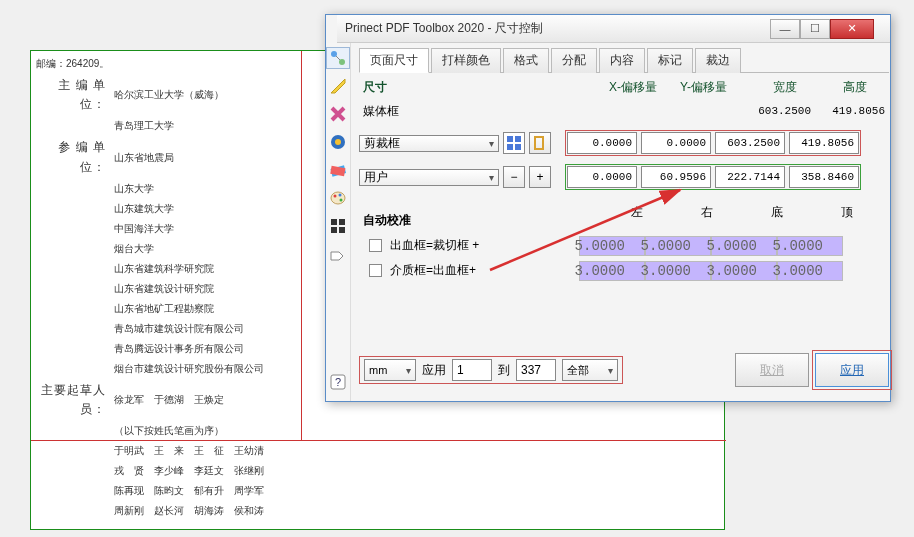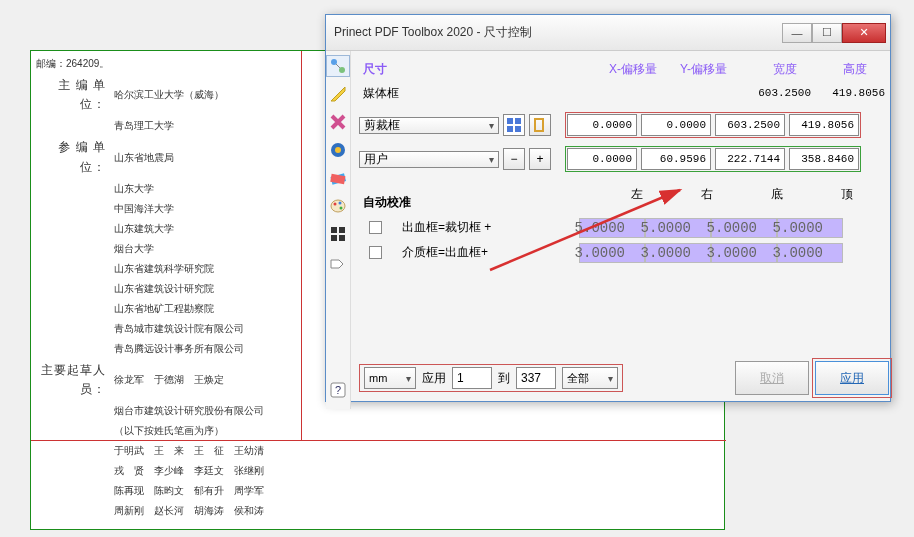--- a/index.html
+++ b/index.html
@@ -7,55 +7,55 @@
     
     .bg-document { position: absolute; left: 30px; top: 50px; width: 695px; height: 480px; border: 1px solid #1a8e1a; background: #fff; }
     .doc-inner { position: absolute; left: 0; top: 0; width: 695px; height: 390px; border-bottom: 1px solid #cc3333; }
     .doc-red-right { position: absolute; left: 270px; top: 0; width: 455px; height: 390px; border-left: 1px solid #cc3333; }
     .doc-left { position: absolute; left: 5px; top: 5px; width: 260px; font-size: 10px; color: #333; line-height: 1.6; }
     .doc-left .row { display: flex; }
     .doc-left .lab { width: 70px; text-align: right; letter-spacing: 1px; }
     .doc-left .val { flex: 1; padding-left: 4px; }
     
     .window { position: absolute; left: 325px; top: 14px; width: 566px; height: 388px; background: #f4f4f4; border: 1px solid #5a8cc7; box-shadow: 2px 2px 10px rgba(0,0,0,0.3); }
-    .titlebar { height: 36px; background: linear-gradient(#fdfdfd, #e8e8e8); display: flex; align-items: center; padding: 0 4px 0 8px; border-bottom: 1px solid #ccc; }
+    .titlebar { height: 28px; background: linear-gradient(#fdfdfd, #e8e8e8); display: flex; align-items: center; padding: 0 16px 0 8px; border-bottom: 1px solid #ccc; margin-left: 11px; }
     .titlebar .title { flex: 1; font-size: 12px; color: #333; }
     .winbtns { display: flex; gap: 0; }
     .winbtn { width: 30px; height: 20px; display: flex; align-items: center; justify-content: center; font-size: 11px; border: 1px solid #aaa; background: linear-gradient(#fdfdfd,#e2e2e2); color:#444; }
     .winbtn.close { background: linear-gradient(#e87070,#c83030); color: #fff; width: 44px; border-color:#a02020; }
     .client { display: flex; height: calc(100% - 28px); }
     
     .sidebar { width: 30px; background: #f5f5f5; border-right: 1px solid #ddd; display: flex; flex-direction: column; align-items: center; padding-top: 4px; gap: 6px; }
     .tool { width: 24px; height: 22px; display: flex; align-items: center; justify-content: center; border: 1px solid transparent; }
     .tool.sel { border: 1px solid #9db8d8; background: #e8f0fa; }
     .tool svg { width: 18px; height: 18px; }
     .sidebar-bottom { margin-top: auto; margin-bottom: 8px; }
     
     .main { flex: 1; padding: 4px 8px 8px 8px; display: flex; flex-direction: column; }
     .tabs { display: flex; gap: 2px; border-bottom: 1px solid #bbb; }
     .tab { padding: 3px 10px; font-size: 12px; border: 1px solid #bbb; border-bottom: none; background: linear-gradient(#f8f8f8,#e8e8e8); position: relative; top: 1px; color:#333; }
     .tab.active { background: #fff; border-bottom: 1px solid #fff; }
     
     .section-title { font-weight: bold; font-size: 12px; margin: 8px 0 4px 4px; }
-    .headers { display: flex; font-size: 12px; color: #8b5cf6; }
+    .headers { display: flex; font-size: 12px; color: #14532d; }
     .hcol { width: 70px; text-align: right; padding-right: 6px; }
     
     .row { display: flex; align-items: center; margin: 4px 0; gap: 4px; }
     .row .lab { width: 70px; padding-left: 4px; font-size: 12px; }
     .select-box { width: 140px; height: 17px; border: 1px solid #888; background: linear-gradient(#fff,#eee); display: flex; align-items: center; padding: 0 4px; font-size: 12px; justify-content: space-between; }
     .select-box::after { content: "▾"; font-size: 10px; color: #555; }
     .iconbtn { width: 22px; height: 22px; border: 1px solid #888; display: flex; align-items: center; justify-content: center; background: linear-gradient(#fff,#e8e8e8); font-size: 12px; }
     .grid4 { background: linear-gradient(#fff,#fff); }
     .gridsvg { width: 16px; height: 16px; }
     .valcell { width: 70px; height: 22px; border: 1px solid #888; background: #fff; font-size: 11px; display: flex; align-items: center; justify-content: flex-end; padding: 0 4px; font-family: "Courier New", monospace; }
     .rowbox-red { border: 1px solid #cc5555; padding: 1px; }
     .rowbox-green { border: 1px solid #3aa03a; padding: 1px; }
     
     .autocal { margin-top: 10px; }
-    .checkrow { display: flex; align-items: center; margin: 4px 0 4px 10px; font-size: 12px; gap: 20px; }
+    .checkrow { display: flex; align-items: center; margin: 4px 0 4px 10px; font-size: 12px; gap: 8px; }
     .checkbox { width: 13px; height: 13px; border: 1px solid #888; background: #fff; }
     .ac-cols { display: flex; }
     .ac-left { width: 220px; }
     .ac-hcol { width: 70px; text-align: right; padding-right: 6px; font-size: 12px; }
     .ac-val { width: 66px; height: 20px; border: 1px solid #bbb; background: #c4b5fd; font-size: 14px; display: flex; align-items: center; justify-content: flex-end; padding: 0 19px; font-family: "Courier New", monospace; color:#666; }
     
     .bottombar { margin-top: auto; display: flex; align-items: center; gap: 6px; padding: 6px 0; }
     .red-group { display: flex; align-items: center; gap: 6px; border: 1px solid #cc5555; padding: 2px 4px; }
     .unit-select { width: 52px; height: 22px; border: 1px solid #888; background: linear-gradient(#fff,#eee); display: flex; align-items: center; justify-content: space-between; padding: 0 4px; font-size: 11px; }
     .unit-select::after { content: "▾"; font-size: 10px; color: #555; }
@@ -86,28 +86,28 @@
       <div class="row">
           <span class="lab">参 编 单 位：</span>
           <span class="val">山东省地震局</span>
         </div>
       <div class="row">
           <span class="lab"></span>
           <span class="val">山东大学</span>
         </div>
       <div class="row">
           <span class="lab"></span>
+          <span class="val">山东建筑大学</span>
+        </div>
+      <div class="row">
+          <span class="lab"></span>
           <span class="val">中国海洋大学</span>
         </div>
       <div class="row">
           <span class="lab"></span>
-          <span class="val">山东建筑大学</span>
-        </div>
-      <div class="row">
-          <span class="lab"></span>
           <span class="val">烟台大学</span>
         </div>
       <div class="row">
           <span class="lab"></span>
           <span class="val">山东省建筑科学研究院</span>
         </div>
       <div class="row">
           <span class="lab"></span>
           <span class="val">山东省建筑设计研究院</span>
         </div>
@@ -115,28 +115,28 @@
           <span class="lab"></span>
           <span class="val">山东省地矿工程勘察院</span>
         </div>
       <div class="row">
           <span class="lab"></span>
           <span class="val">青岛城市建筑设计院有限公司</span>
         </div>
       <div class="row">
           <span class="lab"></span>
           <span class="val">青岛腾远设计事务所有限公司</span>
+        </div>
+      <div class="row">
+          <span class="lab"></span>
+          <span class="val">烟台市建筑设计研究股份有限公司</span>
         </div>
       <div class="row">
           <span class="lab">主要起草人员：</span>
           <span class="val">徐龙军　于德湖　王焕定</span>
-        </div>
-      <div class="row">
-          <span class="lab"></span>
-          <span class="val">烟台市建筑设计研究股份有限公司</span>
         </div>
       <div class="row">
           <span class="lab"></span>
           <span class="val">（以下按姓氏笔画为序）</span>
         </div>
       <div class="row">
           <span class="lab"></span>
           <span class="val">于明武　王　来　王　征　王幼清</span>
         </div>
       <div class="row">
@@ -219,20 +219,29 @@
         </div>
       <div class="tool sidebar-bottom">
           <svg viewBox="0 0 18 18">
             <rect x="2" y="2" width="14" height="14" rx="2" fill="#fff" stroke="#888"></rect>
             <text x="9" y="13" text-anchor="middle" font-size="11" fill="#336">?</text>
           </svg>
         </div>
     </div>
 
     <div class="main">
+      <div class="tabs">
+        <div class="tab active">页面尺寸</div>
+        <div class="tab">打样颜色</div>
+        <div class="tab">格式</div>
+        <div class="tab">分配</div>
+        <div class="tab">内容</div>
+        <div class="tab">标记</div>
+        <div class="tab">裁边</div>
+      </div>
 
       <div class="headers" style="margin-top:6px">
         <div class="section-title" style="margin:0 0 0 4px; width:230px">尺寸</div>
         <div class="hcol">X-偏移量</div>
         <div class="hcol">Y-偏移量</div>
         <div class="hcol">宽度</div>
         <div class="hcol">高度</div>
       </div>
 
       <div class="row">

